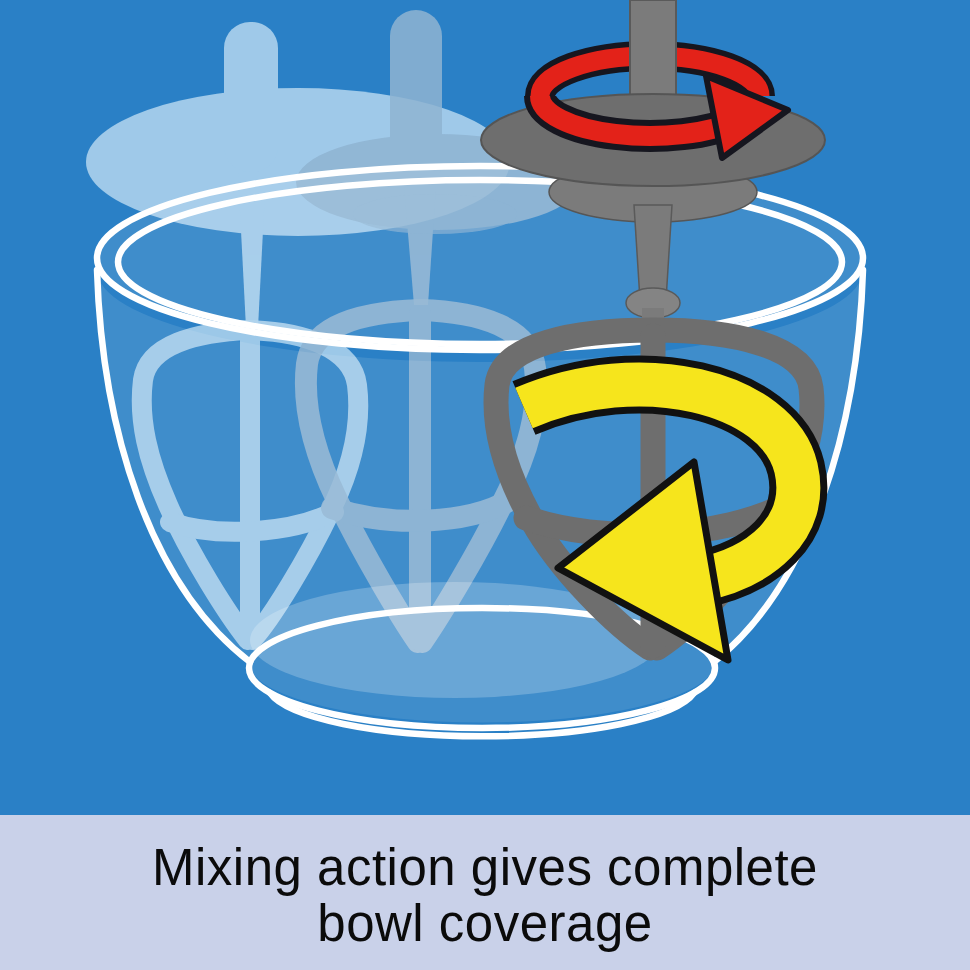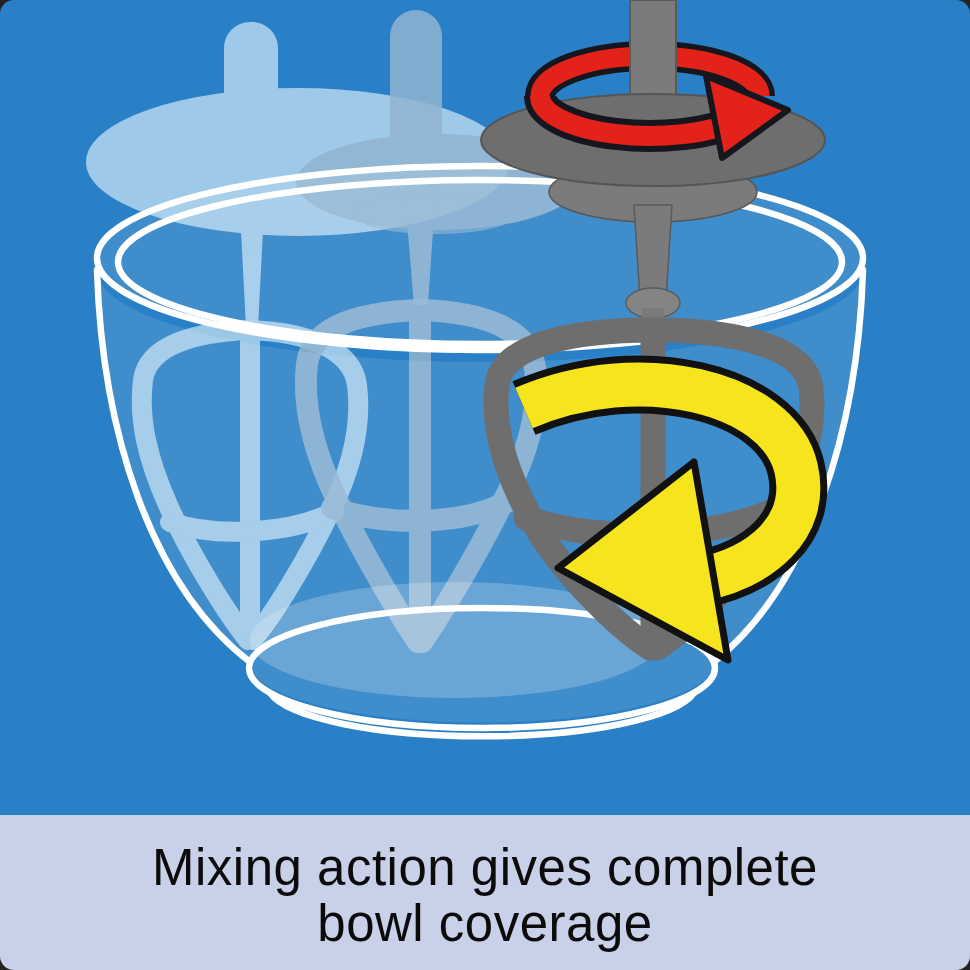--- a/index.html
+++ b/index.html
@@ -2,21 +2,20 @@
 <html><head>
 <meta charset="utf-8">
 <style>
   html, body { margin: 0; padding: 0; background: #222; }
   .stage {
     position: relative;
     width: 970px;
     height: 970px;
     overflow: hidden;
     font-family: "Liberation Sans", sans-serif;
-    border-radius: 14px;
   }
   svg { display: block; }
   .caption-text {
     font-family: "Liberation Sans", sans-serif;
     font-size: 51px;
     font-weight: 500;
     letter-spacing: 0.5px;
   }
 </style>
 </head>

